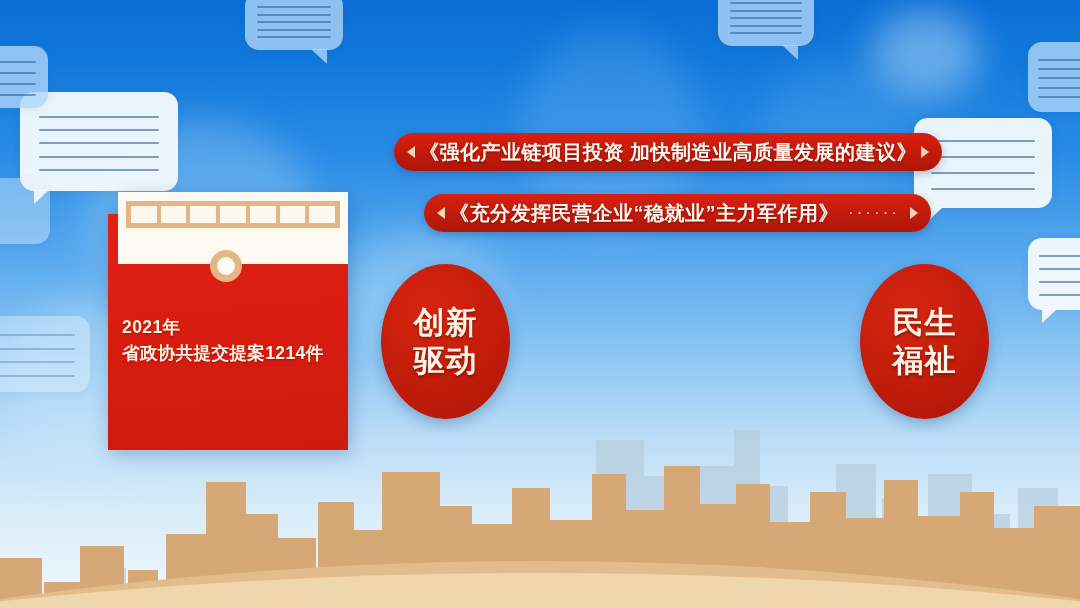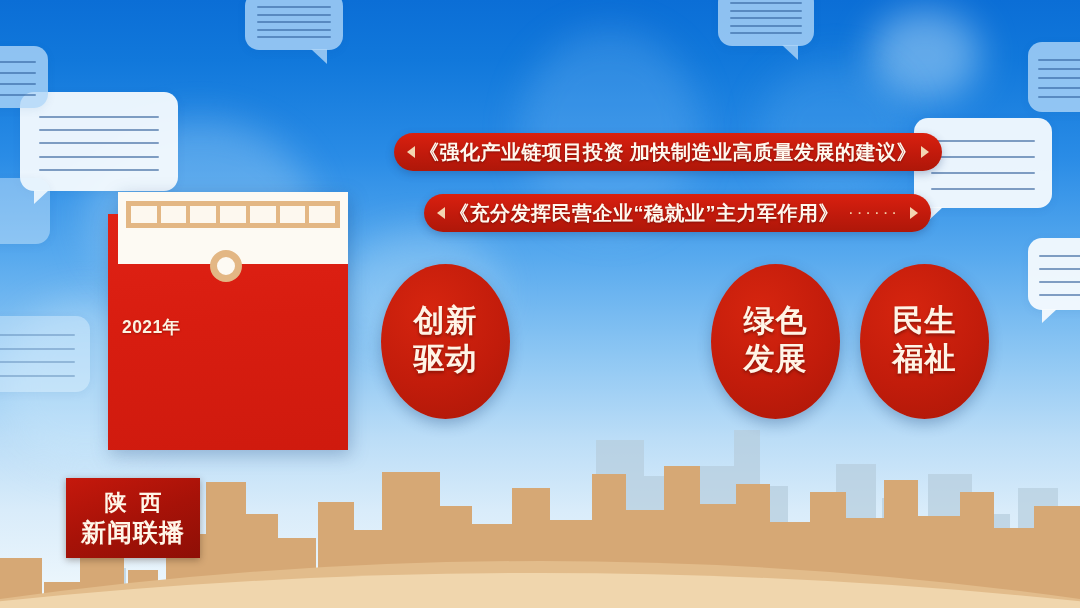--- a/index.html
+++ b/index.html
@@ -206,21 +206,20 @@
     justify-content: center;
   }
   .circle .ctxt {
     color: #fff4e6;
     font-size: 31px;
     line-height: 38px;
     font-weight: 700;
     text-align: center;
     letter-spacing: 1px;
     text-shadow: 0 2px 3px rgba(85, 12, 5, 0.55);
-    font-family: Liberation Mono, monospace;
   }
   .circle .ctxt span { display: block; }
 
   
   .watermark {
     position: absolute;
     left: 66px;
     top: 478px;
     width: 134px;
     height: 80px;
@@ -409,20 +408,21 @@
           <span></span>
           <span></span>
           <span></span>
           <span></span>
           <span></span>
       </div>
     </div>
     <div class="env-clasp"></div>
     <div class="env-text">
       <div>2021年</div>
+      <div>省政协共提交提案1214件</div>
     </div>
   </div>
 
   <div class="banner" style="left:394px; top:133px;">
     <span class="arrow-l"></span>
     <span class="btxt">《强化产业链项目投资 加快制造业高质量发展的建议》</span>
     <span class="arrow-r"></span>
   </div>
 
   <div class="banner" style="left:424px; top:194px;">
@@ -433,32 +433,22 @@
   </div>
 
   <div class="circle" style="left:381px; top:264px;">
     <div class="ctxt">
       <span>创新</span>
       <span>驱动</span>
     </div>
   </div>
 
 
-  <div class="circle" style="left:711px; top:264px;">
-    <div class="ctxt">
-      <span>绿色</span>
-      <span>发展</span>
-    </div>
-  </div>
 
   <div class="circle" style="left:860px; top:264px;">
     <div class="ctxt">
       <span>民生</span>
       <span>福祉</span>
     </div>
   </div>
 
-  <div class="watermark">
-    <div class="wm-top">陕西</div>
-    <div class="wm-bot">新闻联播</div>
-  </div>
 
 </div>
 
 </body></html>

